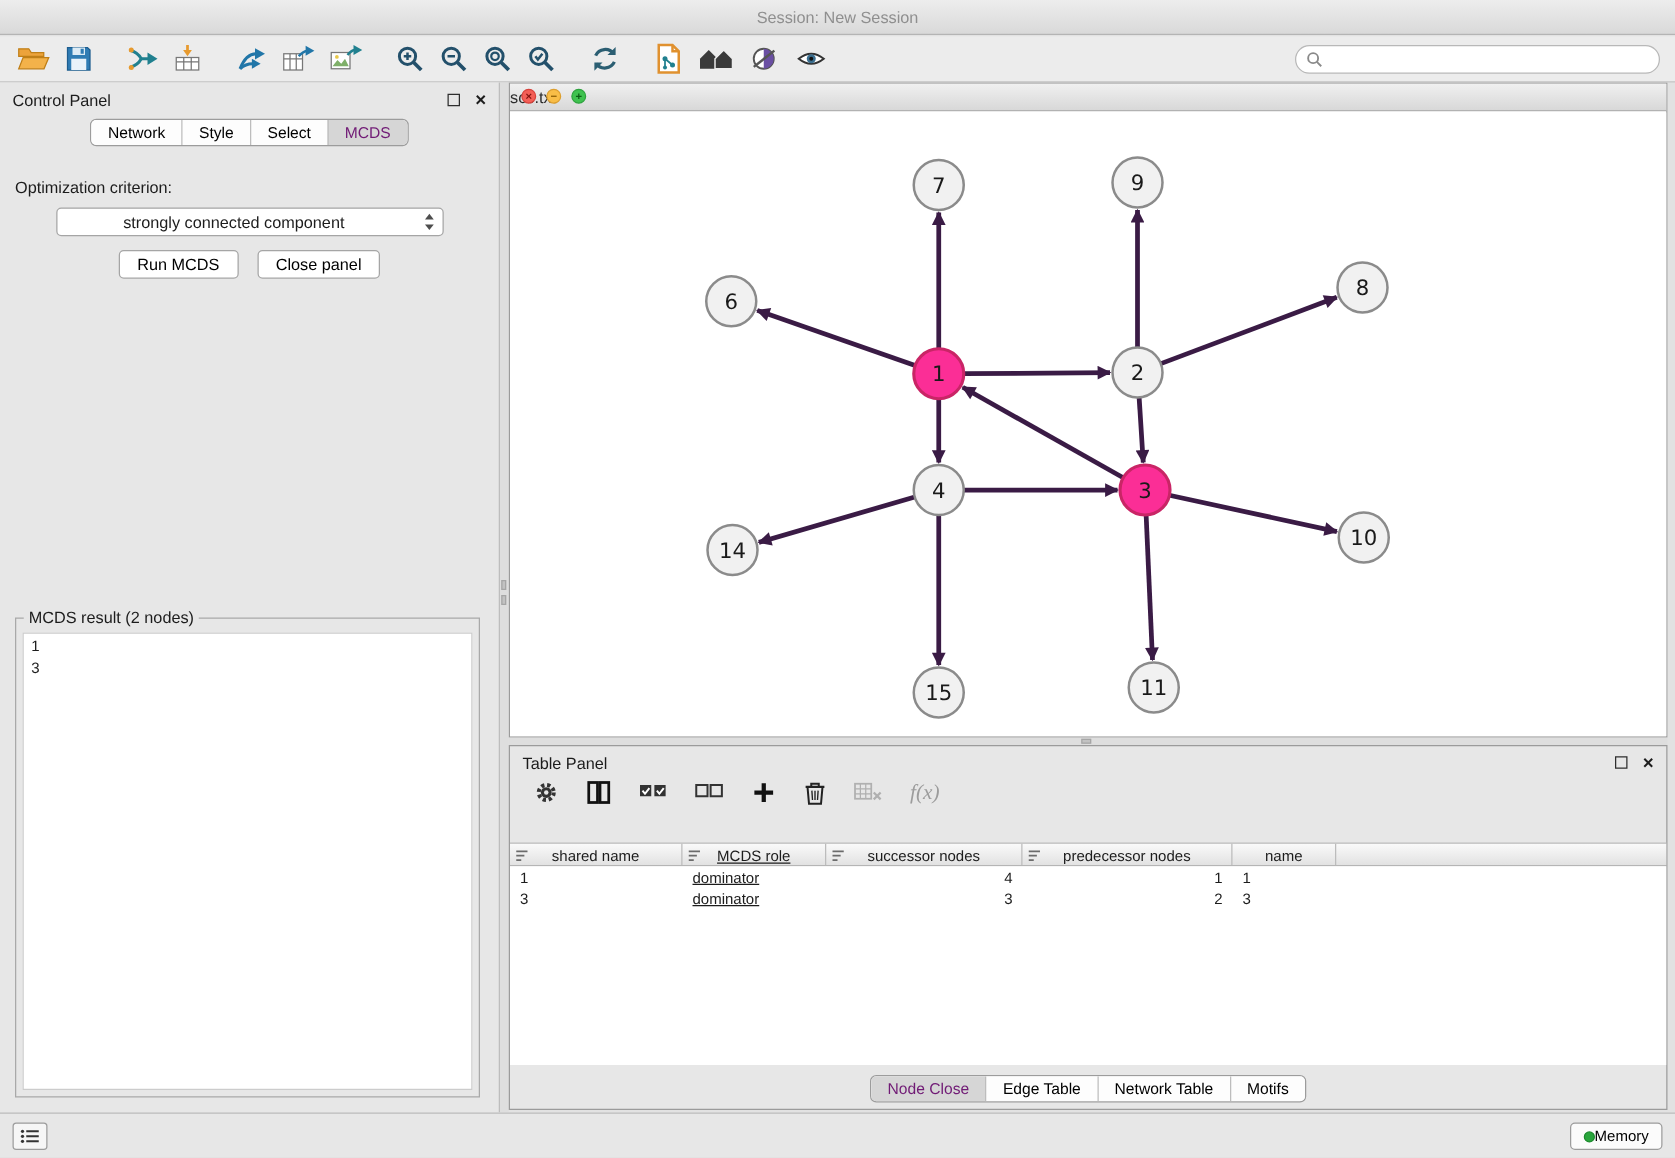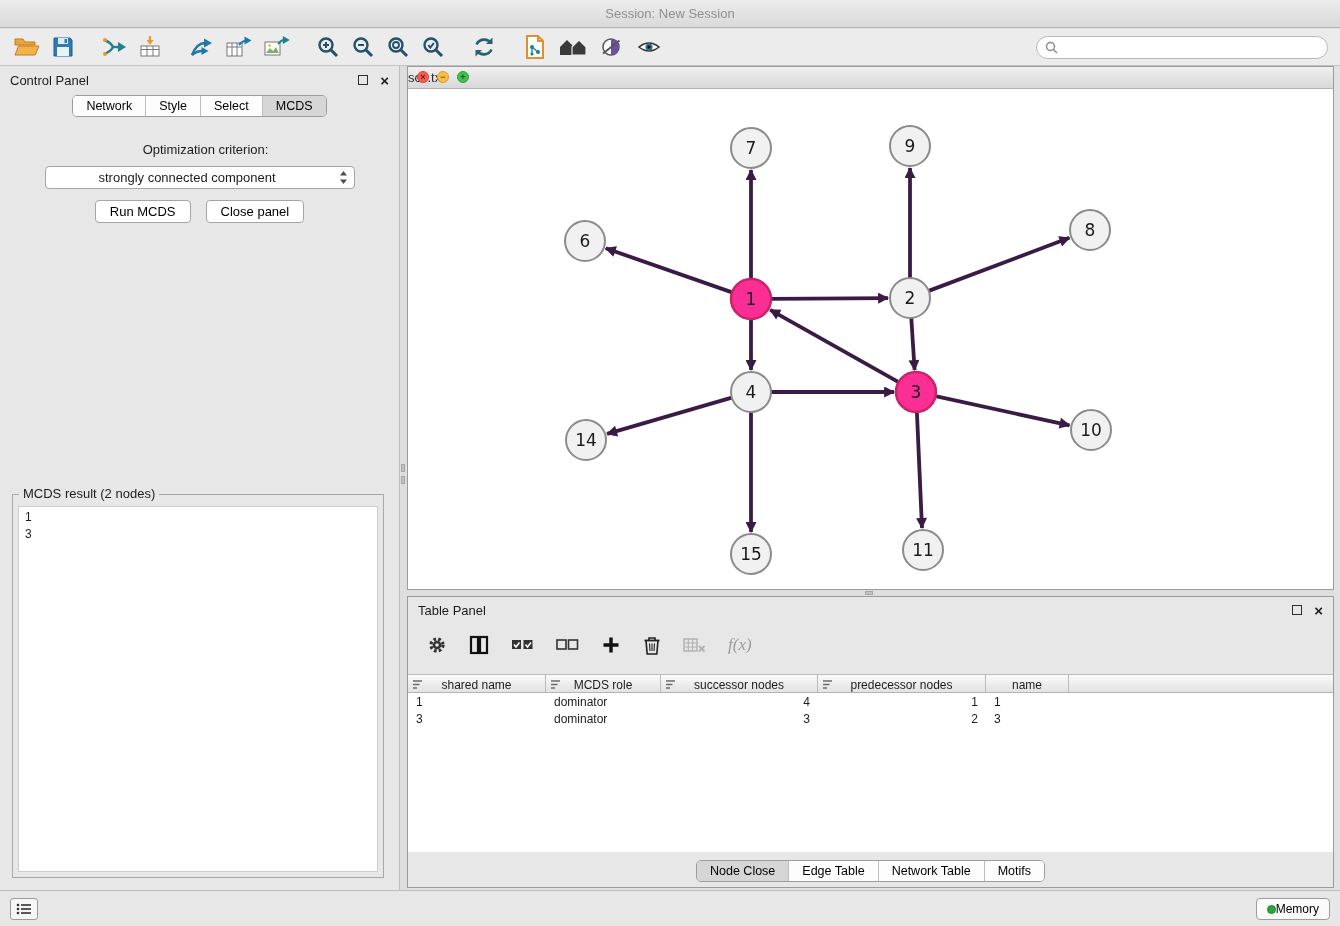--- a/index.html
+++ b/index.html
@@ -20,22 +20,22 @@
   
   .control-panel{position:absolute;left:0;top:66px;width:400px;height:824px;background:#e7e7e7;border-right:1px solid #bdbdbd;}
   .panel-header{height:28px;display:flex;align-items:center;padding:0 10px;font-size:13px;}
   .panel-header .spacer{flex:1;}
   .float-btn{width:10px;height:10px;border:1.5px solid #2e2e2e;margin-right:12px;display:inline-block;background:transparent;}
   .close-btn{font-size:15px;font-weight:bold;color:#1d1d1d;line-height:1;background:none;border:none;cursor:pointer;}
   .tab-row{display:flex;justify-content:center;margin-top:1px;}
   .tab-group{display:inline-flex;border:1px solid #9c9c9c;border-radius:5px;overflow:hidden;background:#fdfdfd;}
   .tab{padding:3px 13px;font-size:12.5px;border-left:1px solid #bdbdbd;background:#fdfdfd;border-top:none;border-bottom:none;border-right:none;cursor:pointer;font-family:"Liberation Sans",sans-serif;}
   .tab:first-child{border-left:none;}
-  .tab.active{background:#d6d6d6;color:#000000;}
-  .opt-label{text-align:center;margin-top:25px;font-size:13px;margin-left:12px;}
+  .tab.active{background:#d6d6d6;color:#701a75;}
+  .opt-label{margin-top:25px;font-size:13px;margin-left:12px;}
   .dropdown{width:310px;height:23px;margin:9px auto 0;background:#fff;border:1px solid #a5a5a5;border-radius:4px;display:flex;align-items:center;padding:0 6px 0 9px;font-size:13px;cursor:pointer;}
   .dropdown .dd-label{flex:1;margin-left:44px;}
   .btn-row{display:flex;justify-content:center;gap:15px;margin-top:11px;}
   .push-btn{background:#fff;border:1px solid #a5a5a5;border-radius:4px;padding:3px 14px;font-size:13px;cursor:pointer;font-family:"Liberation Sans",sans-serif;}
   .result-fieldset{position:absolute;left:12px;top:428px;width:372px;height:384px;border:1px solid #a9a9a9;}
   .result-legend{position:absolute;top:-9px;left:6px;background:#e7e7e7;padding:0 4px;font-size:13px;}
   .result-area{position:absolute;left:5px;top:11px;right:5px;bottom:5px;background:#fff;border:1px solid #cicfcf;border:1px solid #cccccc;font-size:12px;line-height:17px;padding:2px 6px;white-space:pre;overflow:auto;}
 
   
   .v-splitter{position:absolute;left:400px;top:66px;width:7px;height:824px;background:#dedede;}
@@ -52,31 +52,31 @@
   .light.red{background:#f35f57;border:1px solid #d8423b;color:#7e100c;}
   .light.yellow{background:#f8bd47;border:1px solid #dd9f2e;color:#8a5d05;}
   .light.green{background:#3fc24f;border:1px solid #2ea33e;color:#0b5e14;}
   .nw-title{flex:1;font-size:13px;color:#2c2c2c;}
   .nw-canvas{position:absolute;left:0;top:23px;width:925px;height:499px;background:#fff;}
   .nw-canvas svg text{font-family:"DejaVu Sans","Liberation Sans",sans-serif;}
 
   
   .table-panel{position:absolute;left:407px;top:596px;width:927px;height:292px;background:#e7e7e7;border:1px solid #9b9b9b;}
   .tp-header-row{height:26px;display:flex;align-items:center;padding:0 10px;font-size:13px;}
-  .tp-toolbar{display:flex;align-items:center;gap:20px;padding-left:18px;height:44px;}
+  .tp-toolbar{display:flex;align-items:flex-start;gap:20px;padding-left:18px;height:44px;}
   .tp-toolbar .tb-btn.disabled{opacity:1;}
   .fx{font-family:"Liberation Serif",serif;font-style:italic;color:#9c9c9c;font-size:17px;}
   .tp-table{position:absolute;left:0;top:77px;width:925px;}
   .tp-head{display:flex;height:19px;background:linear-gradient(#fafafa,#e2e2e2);border-top:1px solid #bdbdbd;border-bottom:1px solid #b5b5b5;}
   .th{position:relative;display:flex;align-items:flex-end;justify-content:center;font-size:12px;border-right:1px solid #bcbcbc;cursor:pointer;}
   .th .sort{position:absolute;left:4px;top:4px;}
   .tp-body{background:#fff;height:159px;}
   .tr{display:flex;height:17px;font-size:12px;align-items:center;cursor:default;}
   .td{padding:0 8px;overflow:hidden;white-space:nowrap;}
-  .c1{width:138px;}.c2{width:115px;}.c3{width:157px;}.c4{width:168px;}.c5{width:83px;}.c6{flex:1;border-right:none !important;}
+  .c1{width:138px;}.c2{width:115px;text-decoration:underline;}.c3{width:157px;}.c4{width:168px;}.c5{width:83px;}.c6{flex:1;border-right:none !important;}
   .num{text-align:right;}
   .tp-tabs{position:absolute;left:0;bottom:5px;width:100%;display:flex;justify-content:center;}
 
   
   .statusbar{position:absolute;left:0;top:890px;width:1340px;height:36px;background:#e7e7e7;border-top:1px solid #bcbcbc;}
   .list-btn{position:absolute;left:10px;top:7px;width:28px;height:22px;border:1px solid #9c9c9c;border-radius:3px;background:#f6f6f6;display:flex;align-items:center;justify-content:center;cursor:pointer;}
   .memory-btn{position:absolute;right:10px;top:7px;height:22px;border:1px solid #9c9c9c;border-radius:4px;background:#fbfbfb;display:flex;align-items:center;gap:0;padding:0 10px;font-size:12px;cursor:pointer;font-family:"Liberation Sans",sans-serif;}
   .mem-dot{width:9px;height:9px;border-radius:50%;background:#29a53c;border:1px solid #1d8a2e;}
 </style>
 </head>

